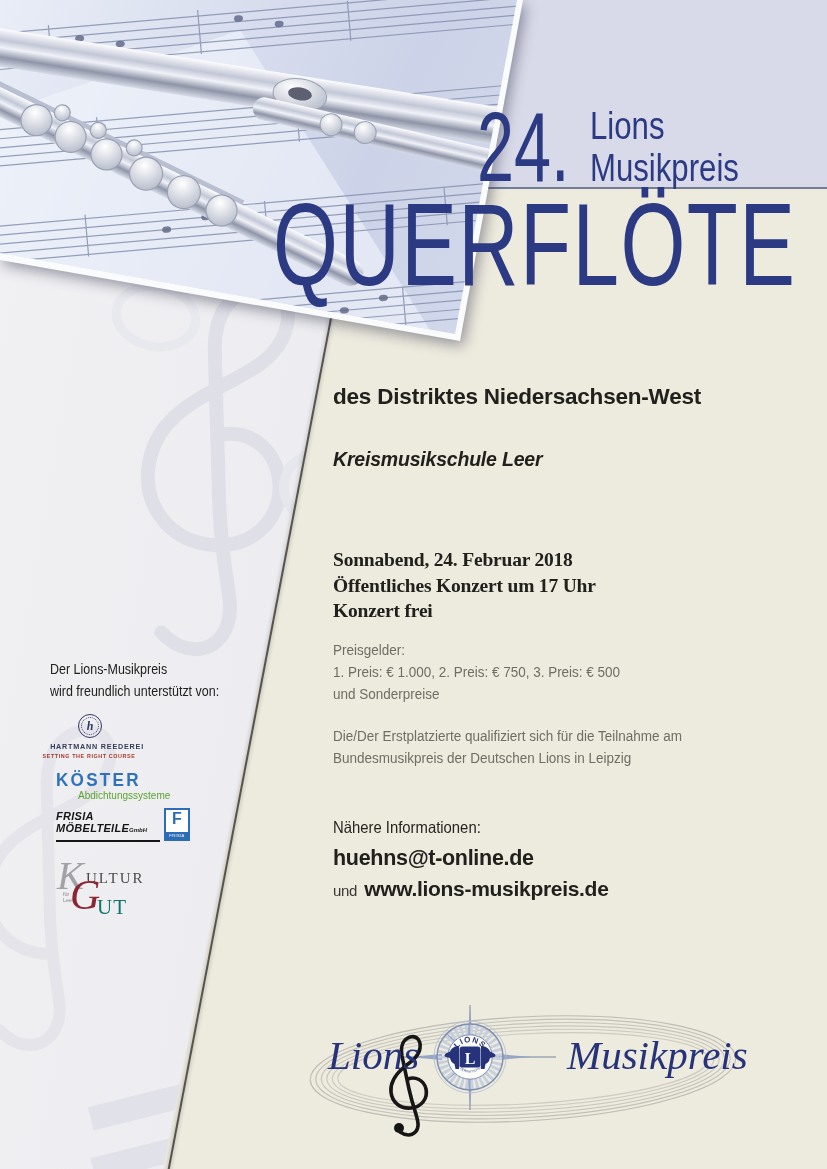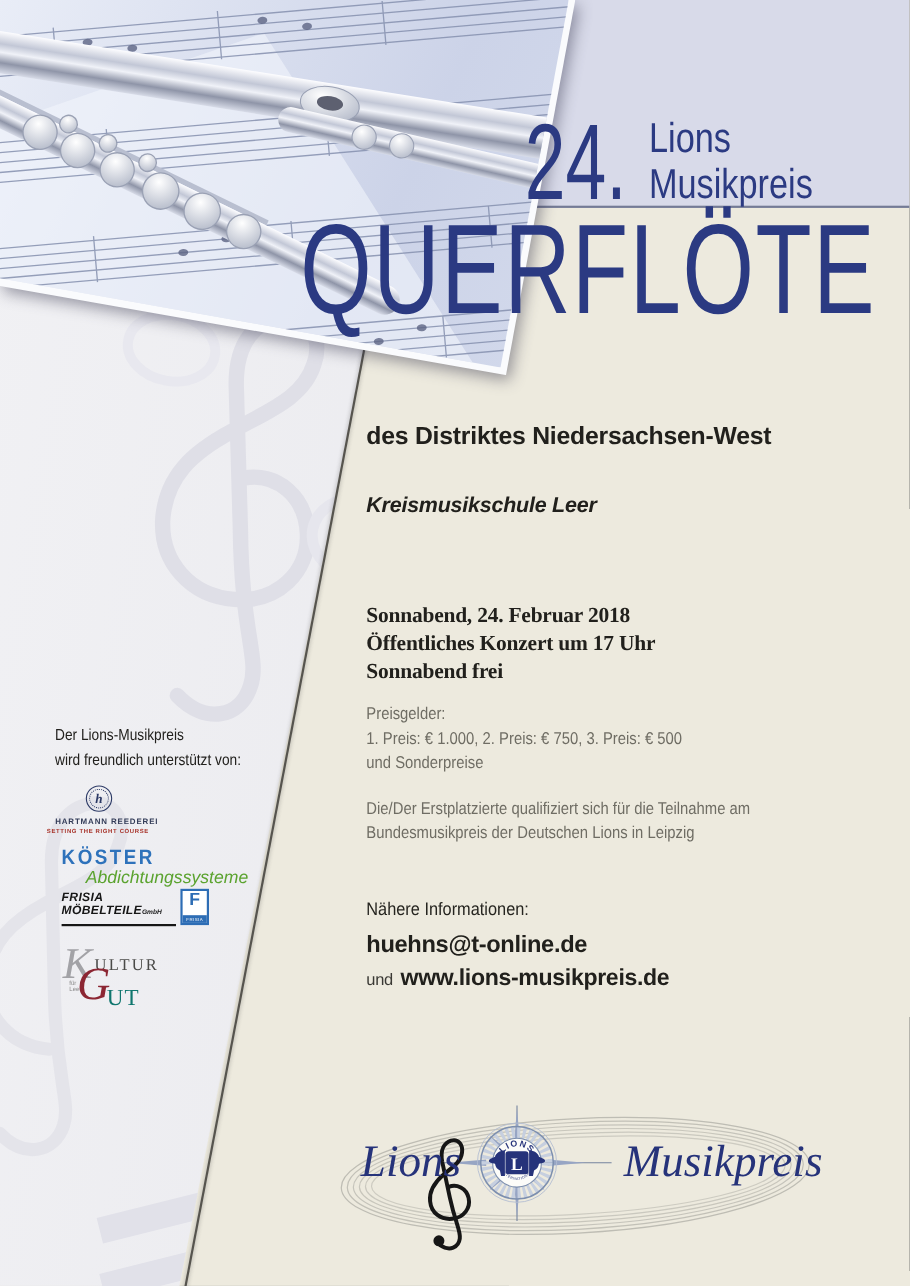--- a/index.html
+++ b/index.html
@@ -57,21 +57,21 @@
     transform:scaleX(.86);transform-origin:0 0;white-space:nowrap;}
   .hart-circle{left:78px;top:714px;width:22px;height:22px;border:1.4px solid #2c3a66;border-radius:50%;
     display:flex;align-items:center;justify-content:center;}
   .hart-circle .in{width:16px;height:16px;border:1px dotted #2c3a66;border-radius:50%;
     display:flex;align-items:center;justify-content:center;
     font-family:"Liberation Serif",serif;font-style:italic;font-weight:bold;font-size:12px;color:#2c3a66;}
   .hart-name{left:34px;top:742px;width:110px;text-align:right;font-size:7.2px;letter-spacing:.8px;color:#333c58;font-weight:bold;}
   .hart-tag{left:34px;top:753px;width:110px;text-align:center;font-size:5.4px;letter-spacing:.6px;color:#a8352c;font-weight:bold;}
   .koester{left:56px;top:769px;font-size:19px;font-weight:bold;letter-spacing:2.5px;color:#2e72bb;
     transform:scaleX(.9);transform-origin:0 0;}
-  .koester-tag{left:78px;top:790px;font-size:16px;font-style:italic;color:#5ba32f;}
+  .koester-tag{left:78px;top:790px;font-size:10px;color:#5ba32f;}
   .frisia{left:56px;top:811px;color:#161616;font-style:italic;font-weight:bold;line-height:11.5px;font-size:11px;letter-spacing:.3px;}
   .frisia .gmbh{font-size:6px;letter-spacing:0;}
   .frisia-line{left:56px;top:840px;width:104px;height:1.6px;background:#161616;}
   .frisia-badge{left:164px;top:808px;width:26px;height:33px;border:2.5px solid #2d6db5;background:#fff;
     display:flex;flex-direction:column;align-items:center;justify-content:space-between;box-sizing:border-box;}
   .frisia-badge .f{font-size:16px;font-weight:900;color:#2d6db5;line-height:18px;}
   .frisia-badge .strip{width:100%;height:7px;background:#2d6db5;color:#fff;font-size:4px;letter-spacing:.4px;
     display:flex;align-items:center;justify-content:center;}
   .script{font-family:"Liberation Serif",serif;font-style:italic;}
   .kg-k{left:57px;top:856px;font-size:40px;color:#a2a2a6;line-height:1;}
@@ -192,21 +192,21 @@
 
   <div class="abs blk dark subtitle">des Distriktes Niedersachsen-West</div>
 
   <div class="abs blk dark b19 venue">
     <div>Kreismusikschule Leer</div>
   </div>
 
   <div class="abs blk dark b19 event">
     <div>Sonnabend, 24. Februar 2018</div>
     <div>Öffentliches Konzert um 17 Uhr</div>
-    <div>Sonnabend frei</div>
+    <div>Konzert frei</div>
   </div>
 
   <div class="abs blk grey g15 prizes">
     <div>Preisgelder:</div>
     <div>1. Preis: € 1.000, 2. Preis: € 750, 3. Preis: € 500</div>
     <div>und Sonderpreise</div>
   </div>
 
   <div class="abs blk grey g15 qual">
     <div>Die/Der Erstplatzierte qualifiziert sich für die Teilnahme am</div>

